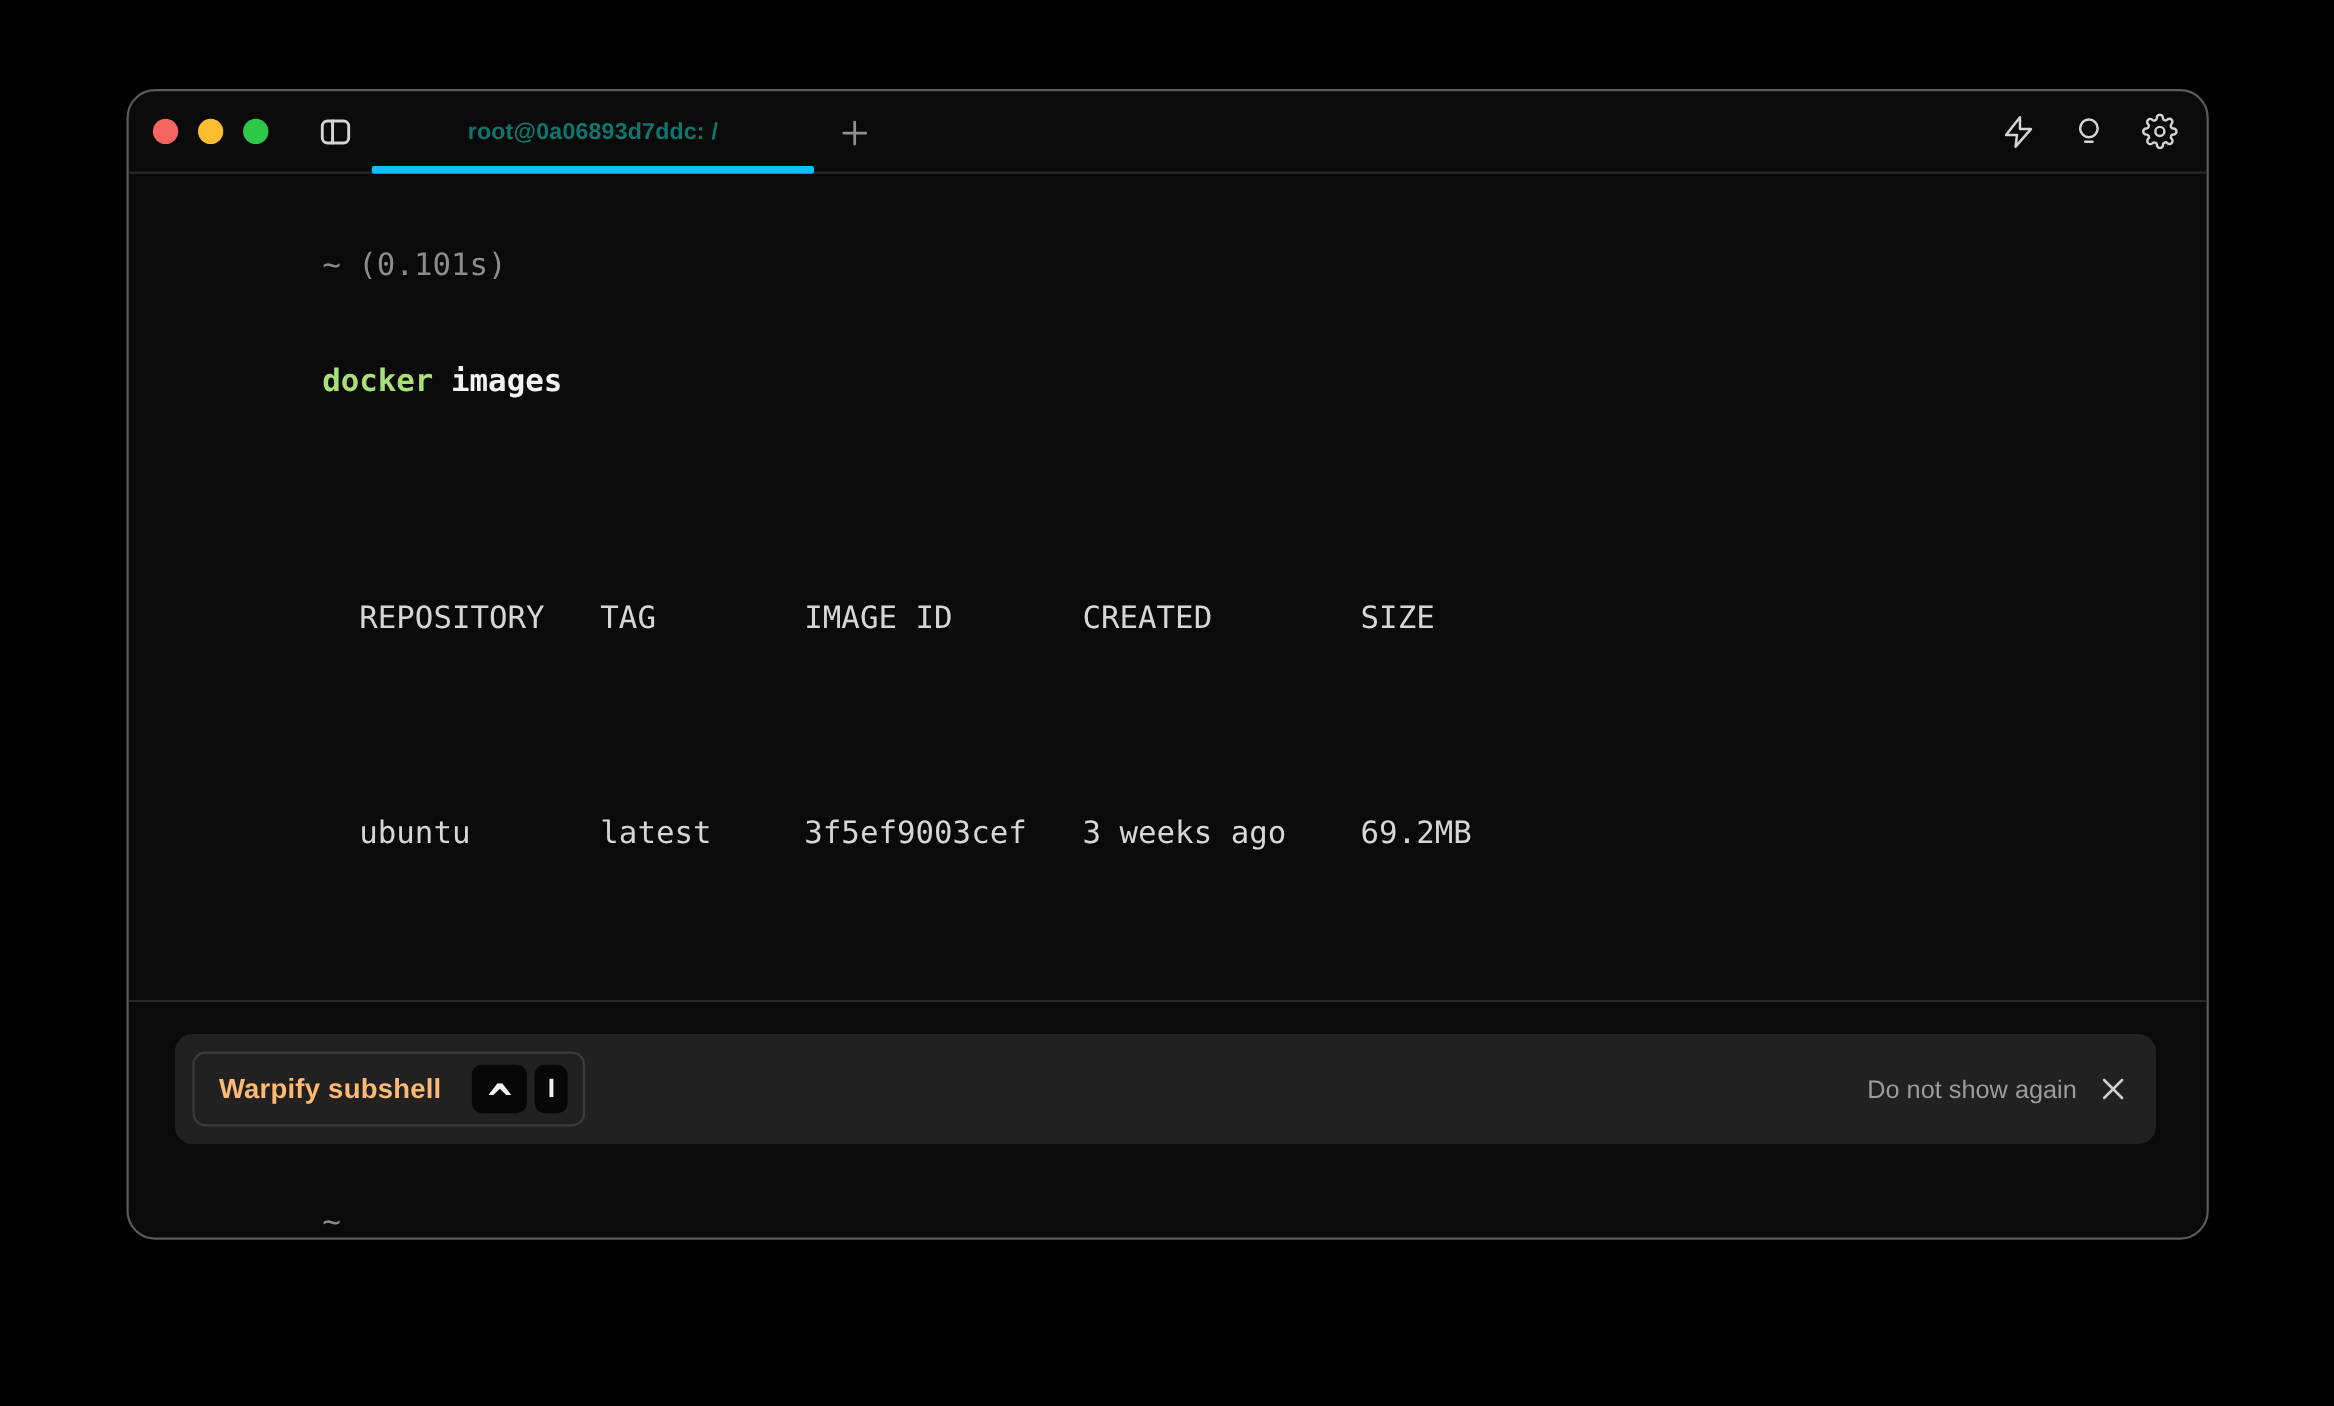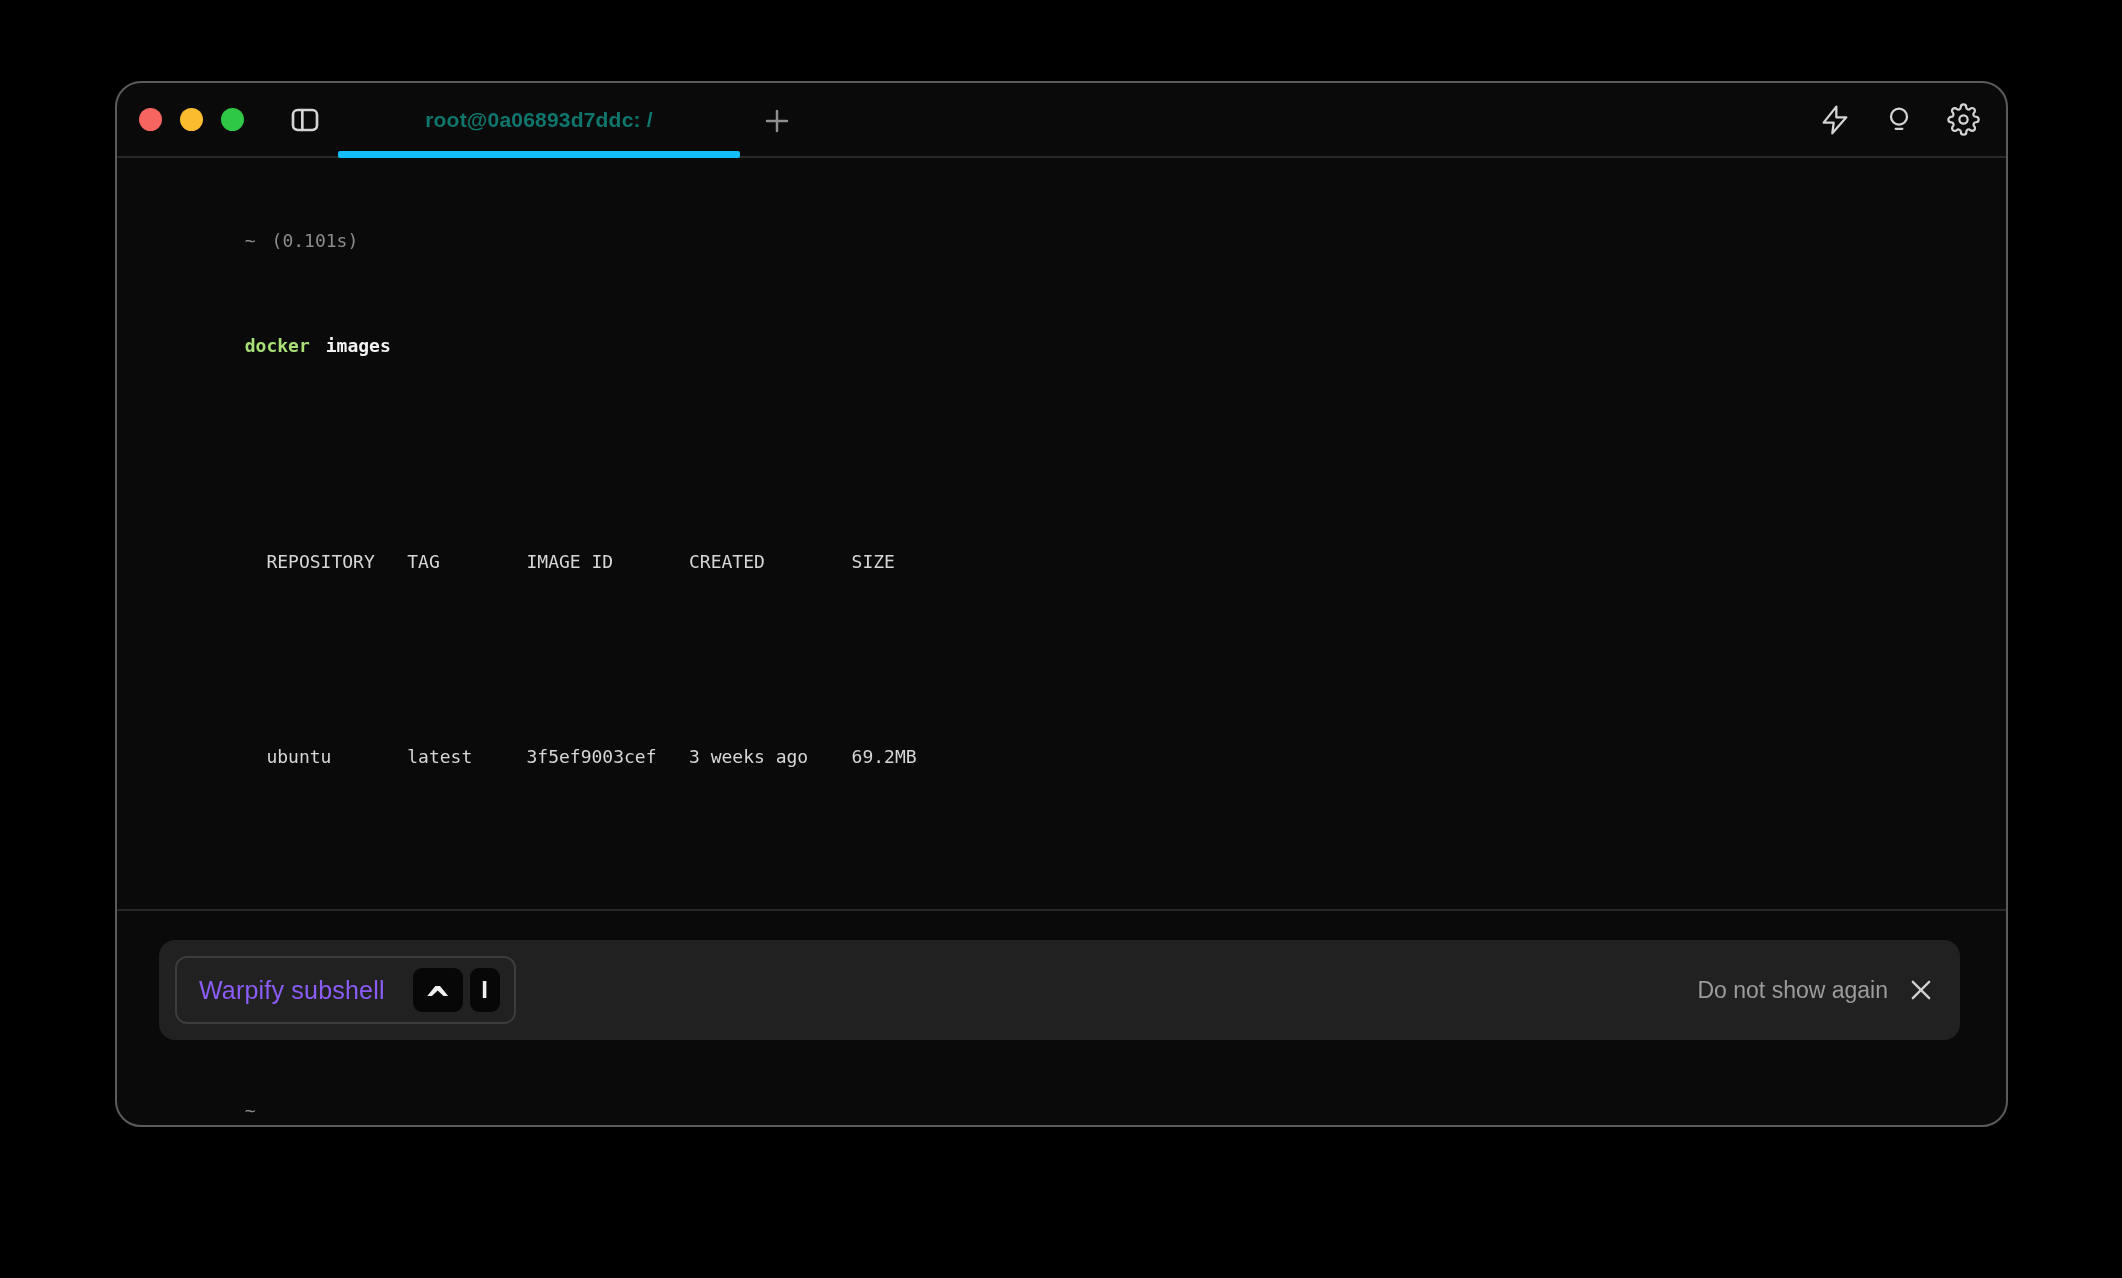--- a/index.html
+++ b/index.html
@@ -35,21 +35,21 @@
 
   .tab-actions { position:absolute; right:26px; top:0; height:100%;
                  display:flex; align-items:center; gap:30px; }
   .tab-actions .icon-btn { width:34px; height:34px; display:flex;
                            align-items:center; justify-content:center; }
   svg.ico { stroke:#d4d4d4; fill:none; stroke-width:1.7; stroke-linecap:round;
             stroke-linejoin:round; }
 
   
   .content { position:relative; }
-  .term { font-family:"DejaVu Sans Mono", monospace; font-size:18px;
+  .term { font-family:"DejaVu Sans Mono", monospace; font-size:28px;
           line-height:35px; white-space:pre; }
   .pad { padding-left:41px; padding-right:30px; }
   .dim { color:#8c8c8c; }
   .cmd-white { color:#f2f2f2; font-weight:700; }
   .green { color:#a8df76; font-weight:700; }
   .out { color:#d6d6d6; }
   .block1 { padding-top:30px; }
   .sp { margin-left:16px; }
 
   .img-table { margin-top:21px; }
@@ -57,21 +57,21 @@
   .c1 { width:13ch; } .c2 { width:11ch;margin-top:20px; } .c3 { width:15ch; } .c4 { width:15ch; }
 
   .divider { margin-top:30px; height:2px; background:#272727; }
 
   
   .banner { margin:29px 46px 0 42px; height:100px; background:#212121;
             border-radius:16px; display:flex; align-items:center;
             padding:0 24px 0 16px; }
   .pill { height:68px; border:2px solid #3c3c3c; border-radius:12px;
           display:flex; align-items:center; padding:0 14px 0 22px; gap:28px; }
-  .pill-title { color:#8b5cf6; font-size:25px; font-weight:400; letter-spacing:.2px; }
+  .pill-title { color:#fdba74; font-size:25px; font-weight:700; letter-spacing:.2px; }
   .keys { display:flex; gap:7px; align-items:center; }
   .keycap { background:#070707; border-radius:9px; height:44px;
             display:flex; align-items:center; justify-content:center;
             color:#f0f0f0; overflow:hidden; }
   .key-caret { width:50px; font-family:"DejaVu Sans Mono",monospace;
                font-size:38px; font-weight:700; }
   .key-caret span { display:block; transform:translateY(10px); }
   .key-i { width:30px; font-size:24px; font-weight:600; }
   .banner-right { margin-left:auto; display:flex; align-items:center; gap:18px; }
   .dismiss { color:#9c9c9c; font-size:23px; }

